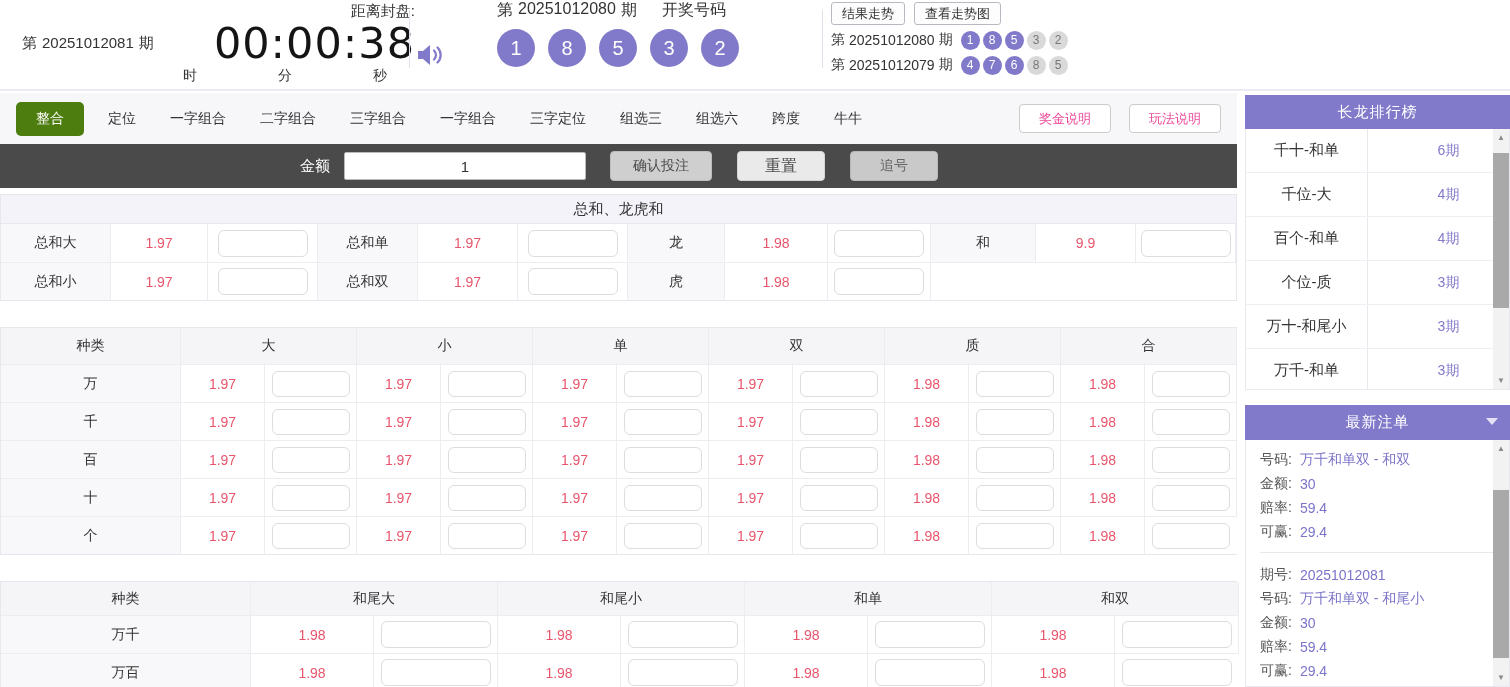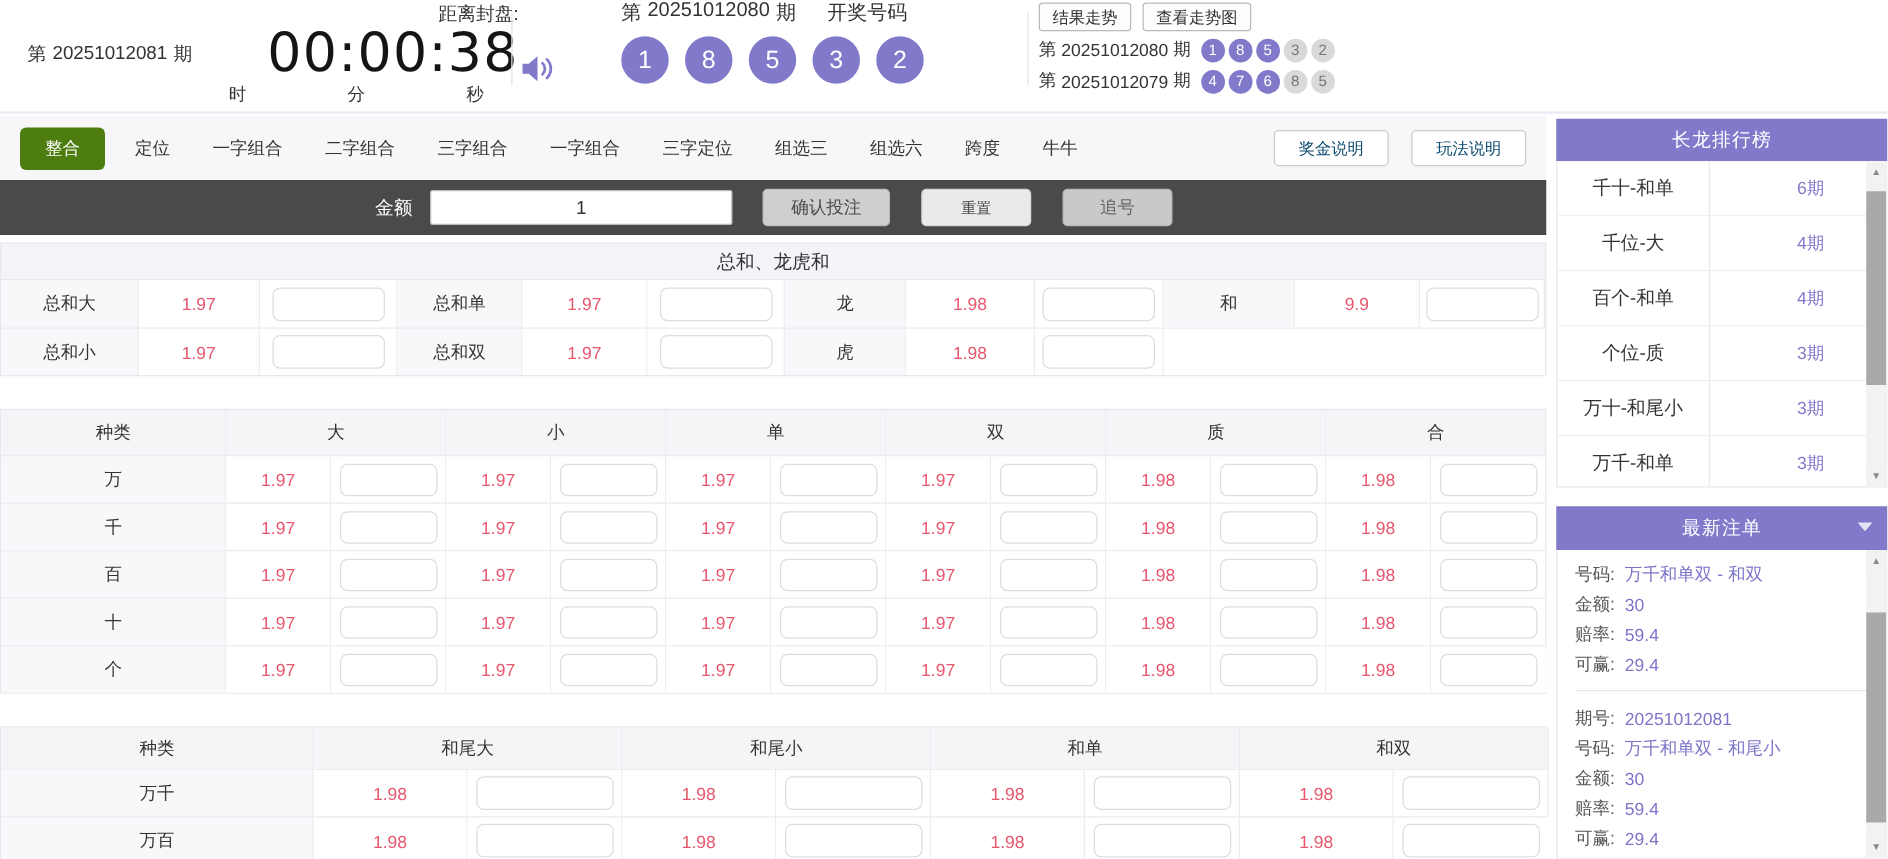--- a/index.html
+++ b/index.html
@@ -37,30 +37,30 @@
   .ball-sm.gray { background:#d9d9d9; color:#777; }
 
   
   .content { position:absolute; left:0; top:93px; width:1237px; }
 
   .tabbar { height:51px; background:#f7f7fa; display:flex; align-items:center; padding:0 16px; }
   .tab { font-size:14px; color:#333; margin-right:34px; cursor:pointer; white-space:nowrap; }
   .tab.active { background:#4d7c0f; color:#fff; padding:8px 20px; border-radius:5px; margin-right:24px; }
   .help-btns { margin-left:auto; display:flex; gap:18px; }
   .btn-help { width:92px; height:29px; background:#fff; border:1px solid #ccc; border-radius:4px;
-    font-size:13px; color:#0c4a6e; cursor:pointer; }
+    font-size:13px; color:#ec4899; cursor:pointer; }
 
   .toolbar { height:44px; background:#4a4a4a; display:flex; align-items:center; padding-left:300px; }
   .amount-label { color:#fff; font-size:15px; margin-right:14px; }
   .amount-input { width:242px; height:28px; border:1px solid #bbb; border-radius:2px;
     text-align:center; font-size:15px; color:#333; background:#fff; }
   .btn-confirm { margin-left:24px; width:102px; height:30px; background:#cfcfcf; border:1px solid #bdbdbd;
     border-radius:4px; font-size:14px; color:#4a4a4a; cursor:pointer; }
   .btn-reset { margin-left:25px; width:88px; height:30px; background:#eaeaea; border:1px solid #d5d5d5;
-    border-radius:4px; font-size:12px; color:#4a4a4a; cursor:pointer; }
+    border-radius:4px; font-size:16px; color:#4a4a4a; cursor:pointer; }
   .btn-chase { margin-left:25px; width:88px; height:30px; background:#c9c9c9; border:1px solid #b8b8b8;
     border-radius:4px; font-size:14px; color:#666; cursor:pointer; }
 
   .sec-title { margin-top:6px; height:29px; background:#f4f3f9; border:1px solid #e7e7ee; border-bottom:none;
     display:flex; align-items:center; justify-content:center; font-size:15px; color:#333; }
   .grid { display:grid; border:1px solid #e7e7ee; border-top:1px solid #e7e7ee; }
   .gc { height:38px; display:flex; align-items:center; justify-content:center;
     border-right:1px solid #ececf1; border-top:1px solid #ececf1; font-size:14px; background:#fff; }
   .gc:last-child { border-right:none; }
   .gc.lbl { background:#f8f8fa; color:#333; }

